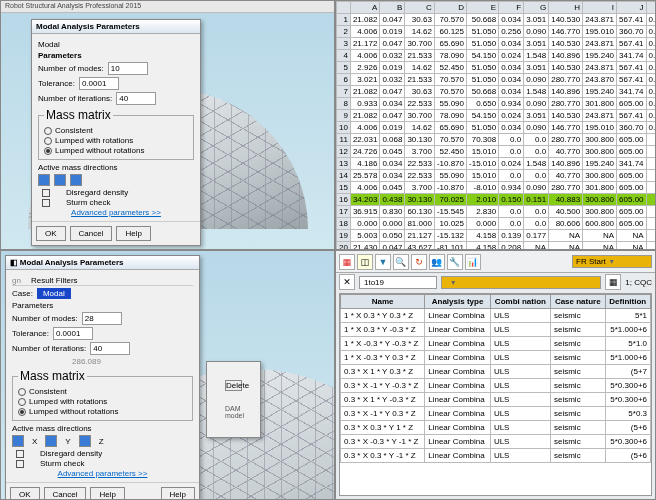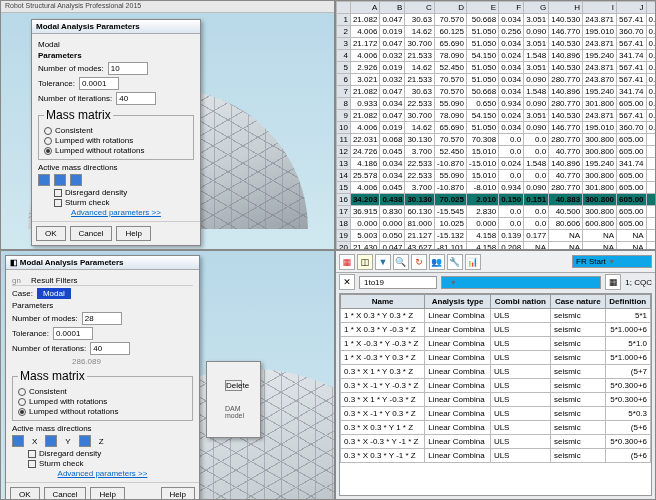--- a/index.html
+++ b/index.html
@@ -14,33 +14,33 @@
 .dlg-body{padding:4px 6px}
 .dlg-row{display:flex;align-items:center;gap:4px;margin:2px 0;white-space:nowrap}
 .dlg-row input[type=text]{border:1px solid #999;padding:1px 2px;width:40px;font-size:8px}
 .dlg-btns{display:flex;gap:4px;padding:4px;border-top:1px solid #ccc}
 .dlg-btns button{padding:2px 8px;border:1px solid #888;background:#efefef;font-size:8px}
 fieldset{border:1px solid #aaa;padding:3px 5px;margin:3px 0}
 legend{font-size:12px;padding:0 2px}
 .radio{display:flex;align-items:center;gap:3px;margin:1px 0}
 .radio i{width:8px;height:8px;border:1px solid #555;border-radius:50%;display:inline-block}
 .radio.on i::after{content:"";display:block;width:4px;height:4px;background:#333;border-radius:50%;margin:1px}
-.chk{display:flex;align-items:center;gap:3px;margin:1px 16px}
+.chk{display:flex;align-items:center;gap:16px;margin:1px 4px}
 .chk i{width:8px;height:8px;border:1px solid #555;display:inline-block}
 .sq{width:12px;height:12px;border:1px solid #888;background:#fff;display:inline-block}
 .sq.b{background:#3a7bd5}
 .sheet{position:absolute;inset:0;background:#eaeaea;overflow:hidden}
 .sheet table{border-collapse:collapse;width:105%;font-size:6px}
 .sheet td,.sheet th{border:1px solid #bbb;padding:1px 2px;text-align:right;background:#fff;white-space:nowrap}
 .sheet th{background:#dde3e8;font-weight:normal}
-.sheet tr:nth-child(17) td{background:#0f766e;font-weight:bold}
+.sheet tr:nth-child(17) td{background:#84cc16;font-weight:normal}
 .mline{position:absolute;top:0;left:0;right:0;height:12px;background:#e8e8e8;border-bottom:1px solid #bbb}
 .tbar{position:absolute;top:0;left:0;right:0;height:22px;background:#eef0f2;border-bottom:1px solid #aaa;display:flex;align-items:center;gap:2px;padding:0 3px}
 .ticon{width:16px;height:16px;background:#fff;border:1px solid #aaa;display:flex;align-items:center;justify-content:center;font-size:9px}
-.tsel{border:1px solid #999;background:#0ea5e9;padding:1px 3px;font-size:8px;display:flex;align-items:center}
+.tsel{border:1px solid #999;background:#eab308;padding:1px 3px;font-size:8px;display:flex;align-items:center}
 .tsel::after{content:"▾";margin-left:4px;color:#666}
 .tgrid{position:absolute;top:42px;left:3px;right:3px;bottom:3px;background:#fff;border:1px solid #999}
 .tgrid table{border-collapse:collapse;width:100%;font-size:8px}
 .tgrid th{background:#dce4eb;border:1px solid #999;padding:2px 3px;text-align:center;font-weight:bold}
 .tgrid td{border:1px solid #bbb;padding:2px 3px;text-align:left}
 .tgrid td:nth-child(n+2){white-space:nowrap}
 .crumb{position:absolute;top:22px;left:3px;right:3px;height:18px;display:flex;align-items:center;gap:4px}
 .crumb .box{border:1px solid #999;background:#fff;padding:1px 4px;font-size:8px}
 .link{text-decoration:underline;color:#06c;cursor:pointer}
 </style>

